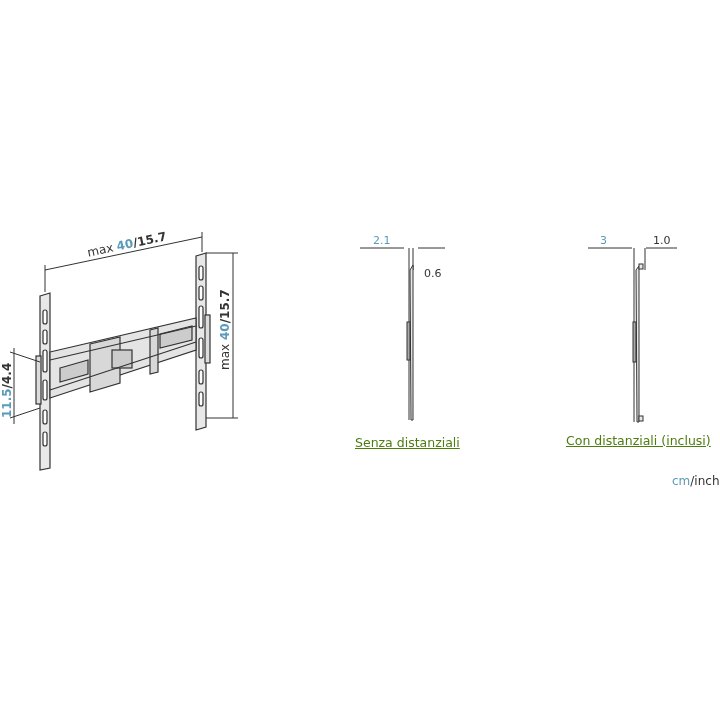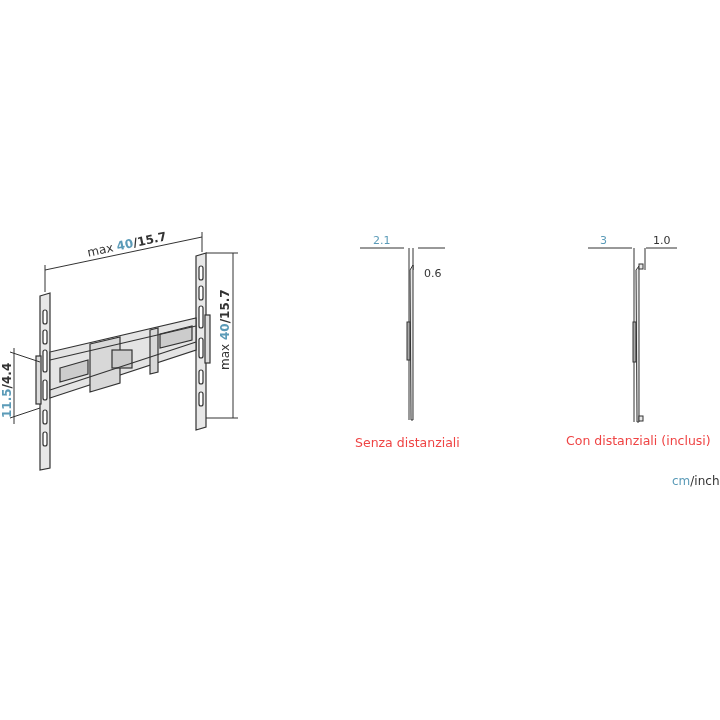--- a/index.html
+++ b/index.html
@@ -1,20 +1,20 @@
 <!DOCTYPE html>
 <html><head>
 <meta charset="utf-8">
 <style>
   html,body{margin:0;padding:0;background:#fff;}
   body{width:720px;height:720px;position:relative;overflow:hidden;font-family:"DejaVu Sans",sans-serif;}
   svg{position:absolute;left:0;top:0;}
   .lbl{position:absolute;font-size:12px;color:#333;white-space:nowrap;}
   .blue{color:#5b9bb8;}
-  .cap{position:absolute;font-size:12.5px;color:#ef4444;white-space:nowrap;}
+  .cap{position:absolute;font-size:12.5px;color:#4d7c0f;white-space:nowrap;text-decoration:underline;}
 </style>
 </head>
 <body>
 
 <svg width="720" height="720">
 
   <g stroke="#333" stroke-width="1.2" fill="#e8e8e8">
     <polygon points="40,296 50,293 50,468 40,470"></polygon>
     <rect x="43" y="310" width="4" height="14" rx="2" fill="#fff"></rect>
     <rect x="43" y="330" width="4" height="14" rx="2" fill="#fff"></rect>

